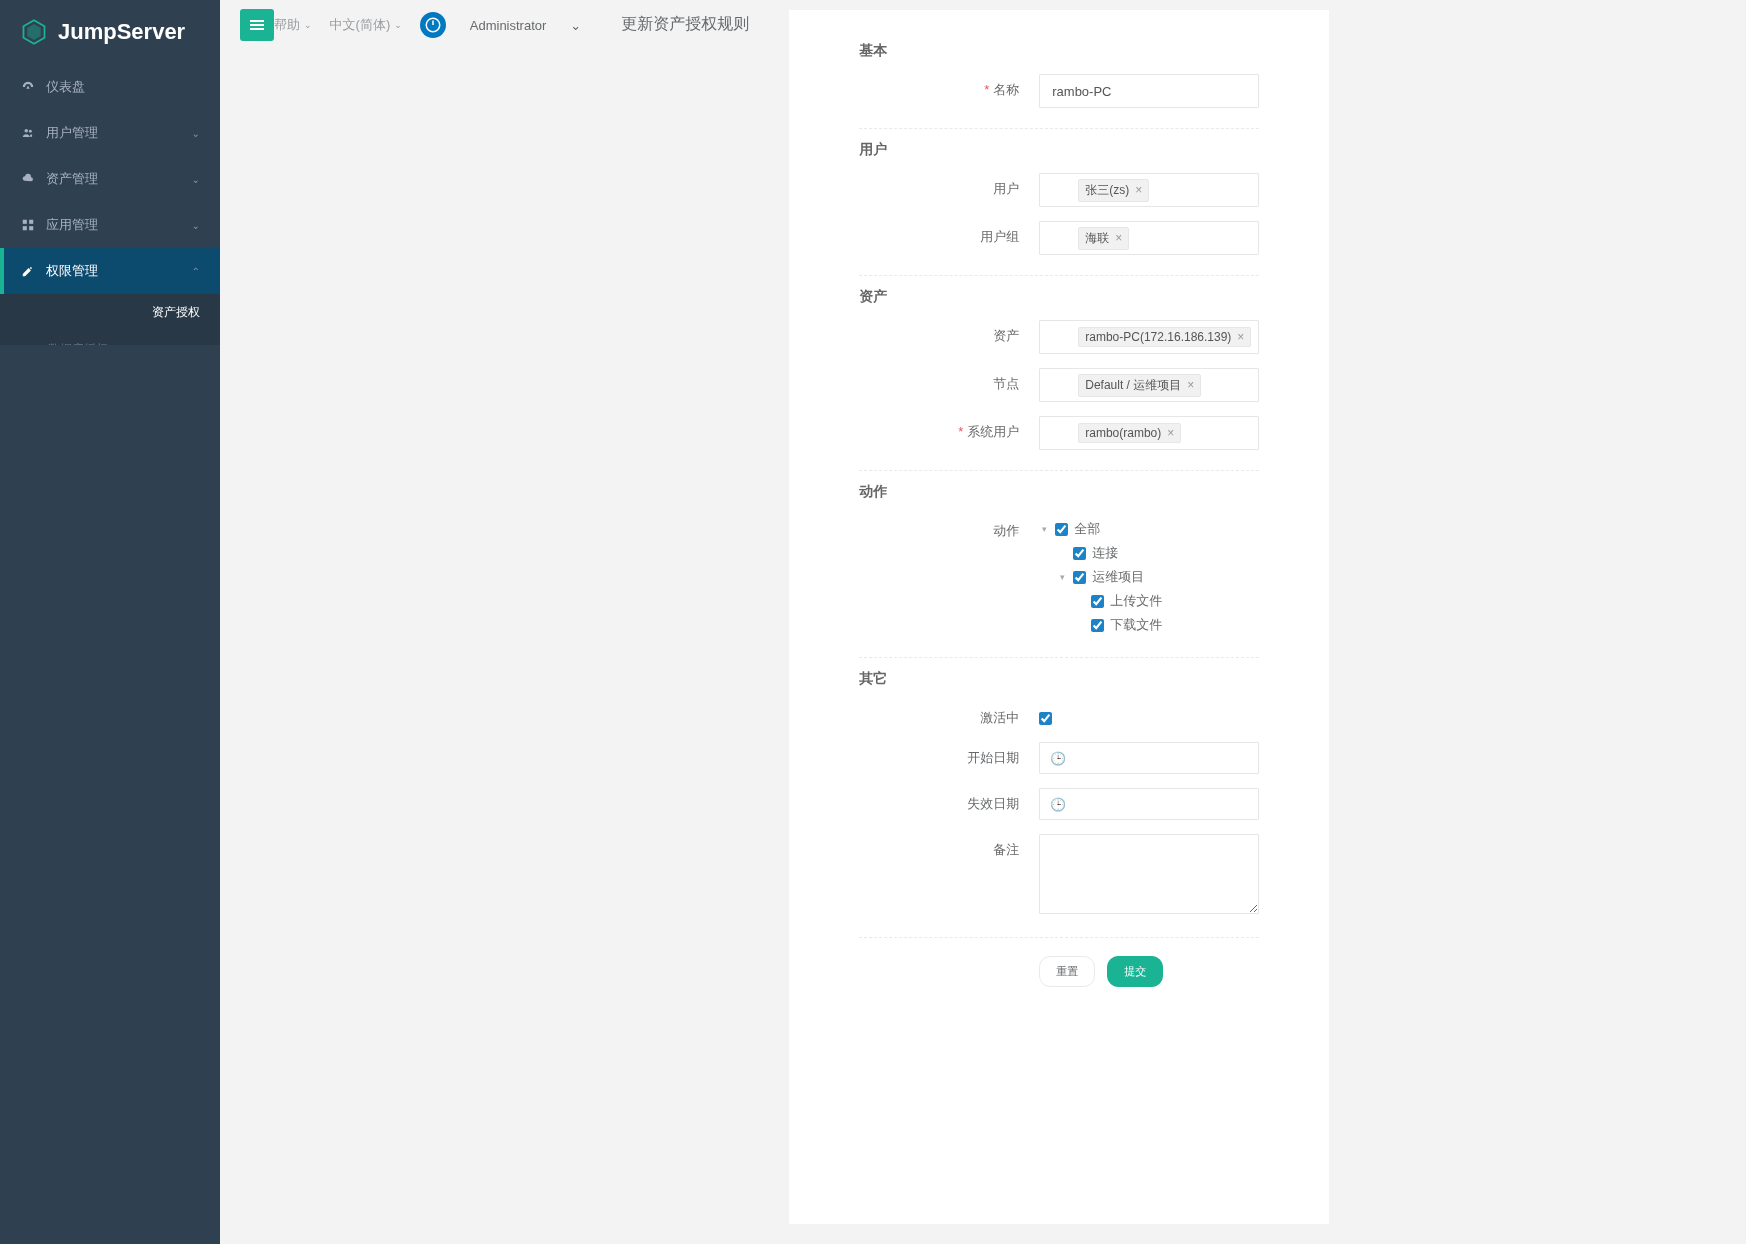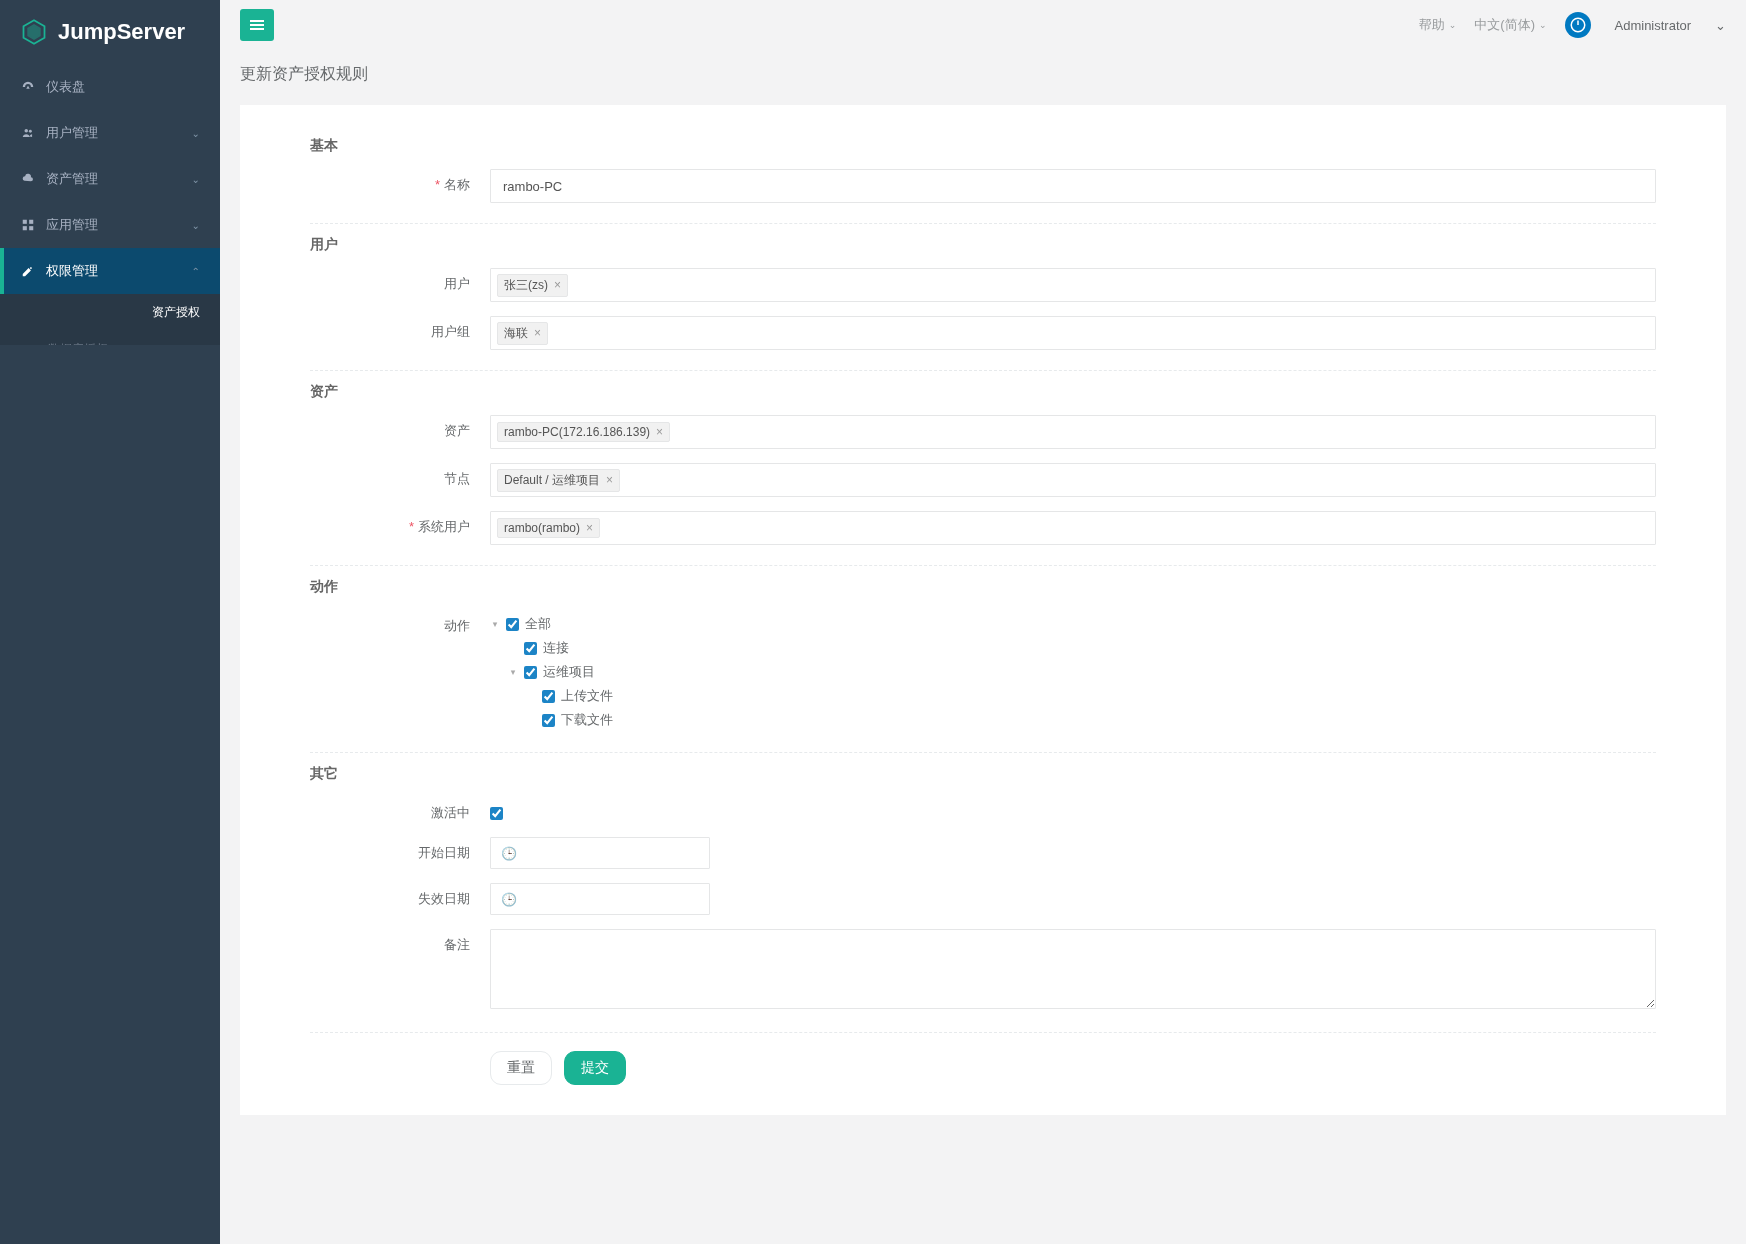--- a/index.html
+++ b/index.html
@@ -16,21 +16,21 @@
 .nav-item { display: flex; align-items: center; padding: 14px 20px; cursor: pointer; color: #a7b1c2; position: relative; }
 .nav-item.active { background: #0c4a6e; color: #fff; border-left: 4px solid #1ab394; padding-left: 16px; }
 .nav-item .nav-icon { width: 16px; height: 16px; margin-right: 10px; display: inline-flex; align-items: center; justify-content: center; }
 .nav-item .nav-label { flex: 1; font-size: 13px; }
 .nav-item .nav-arrow { font-size: 10px; color: #8095a8; }
 .nav-sub { list-style: none; background: #293846; }
 .nav-sub-item { padding: 10px 20px 10px 48px; cursor: pointer; color: #a7b1c2; font-size: 12px; }
 .nav-sub-item.active { color: #fff; text-align: right; }
 
 
-.main { flex: 1; display: flex; flex-direction: column; min-width: 0; }
+.main { flex: 1; display: flex; flex-direction: row; min-width: 0; }
 .topbar { height: 50px; background: #f3f3f4; display: flex; align-items: center; padding: 0 20px; }
 .hamburger { width: 34px; height: 32px; background: #1ab394; border: none; border-radius: 3px; display: flex; align-items: center; justify-content: center; cursor: pointer; }
 .hamburger span { display: block; width: 14px; height: 2px; background: #fff; position: relative; }
 .hamburger span::before, .hamburger span::after { content: ""; position: absolute; width: 14px; height: 2px; background: #fff; left: 0; }
 .hamburger span::before { top: -4px; }
 .hamburger span::after { top: 4px; }
 .topbar-right { margin-left: auto; display: flex; align-items: center; gap: 18px; }
 .topbar-link { color: #999c9e; cursor: pointer; display: flex; align-items: center; gap: 4px; font-size: 13px; }
 .topbar-link .caret { font-size: 9px; }
 .user-badge { display: flex; align-items: center; gap: 24px; cursor: pointer; }
@@ -47,40 +47,40 @@
 
 .form-row { display: flex; align-items: flex-start; margin-bottom: 14px; }
 .form-row:last-child { margin-bottom: 0; }
 .form-label { width: 180px; text-align: right; padding-right: 20px; padding-top: 7px; font-size: 13px; color: #676a6c; }
 .form-label .required { color: #ed5565; margin-right: 4px; }
 .form-control-wrap { flex: 1; min-width: 0; }
 
 .text-input { width: 100%; height: 34px; padding: 6px 12px; border: 1px solid #e5e6e7; border-radius: 1px; font-size: 13px; color: #555; background: #fff; }
 
 .tag-input { width: 100%; min-height: 34px; border: 1px solid #e5e6e7; border-radius: 1px; padding: 4px 6px; display: flex; flex-wrap: wrap; gap: 4px; align-items: center; background: #fff; }
-.tag { display: inline-flex; align-items: center; background: #f1f1f1; border: 1px solid #e5e6e7; border-radius: 2px; padding: 2px 6px; font-size: 12px; color: #555; gap: 6px; }
+.tag { display: inline-flex; align-items: center; background: #f1f1f1; border: 1px solid #e5e6e7; border-radius: 2px; padding: 2px 6px; font-size: 12px; color: #555; gap: 6px; margin-left: 32px; }
 .tag-remove { cursor: pointer; color: #999; font-size: 12px; line-height: 1; }
 
 .tree { padding-top: 2px; }
 .tree-node { display: flex; align-items: center; gap: 6px; padding: 3px 0; font-size: 13px; color: #676a6c; }
 .tree-toggle { width: 10px; color: #aaa; font-size: 9px; cursor: pointer; text-align: center; }
 .tree-spacer { width: 10px; }
 .tree-checkbox { width: 13px; height: 13px; accent-color: #1c84c6; cursor: pointer; }
 .tree-label { cursor: pointer; }
 .tree-children { padding-left: 18px; }
 
 .checkbox-solo { width: 13px; height: 13px; accent-color: #1c84c6; cursor: pointer; margin-top: 10px; }
 
 .date-input { width: 220px; height: 32px; border: 1px solid #e5e6e7; border-radius: 1px; padding: 4px 10px; display: flex; align-items: center; background: #fff; }
 .date-icon { color: #c0c4cc; font-size: 13px; }
 
 .textarea { width: 100%; min-height: 80px; border: 1px solid #e5e6e7; border-radius: 1px; padding: 8px 10px; font-size: 13px; color: #555; font-family: inherit; resize: vertical; }
 
 .btn-row { display: flex; gap: 12px; margin-top: 18px; padding-left: 180px; }
-.btn { padding: 7px 16px; border-radius: 11px; font-size: 14px; cursor: pointer; border: 1px solid transparent; }
+.btn { padding: 7px 16px; border-radius: 11px; font-size: 11px; cursor: pointer; border: 1px solid transparent; }
 .btn-default { background: #fff; border-color: #e7eaec; color: #676a6c; }
 .btn-primary { background: #1ab394; color: #fff; border-color: #1ab394; }
 </style>
 </head>
 <body>
 
 <div class="layout">
 
   <aside class="sidebar">
     <div class="logo">

